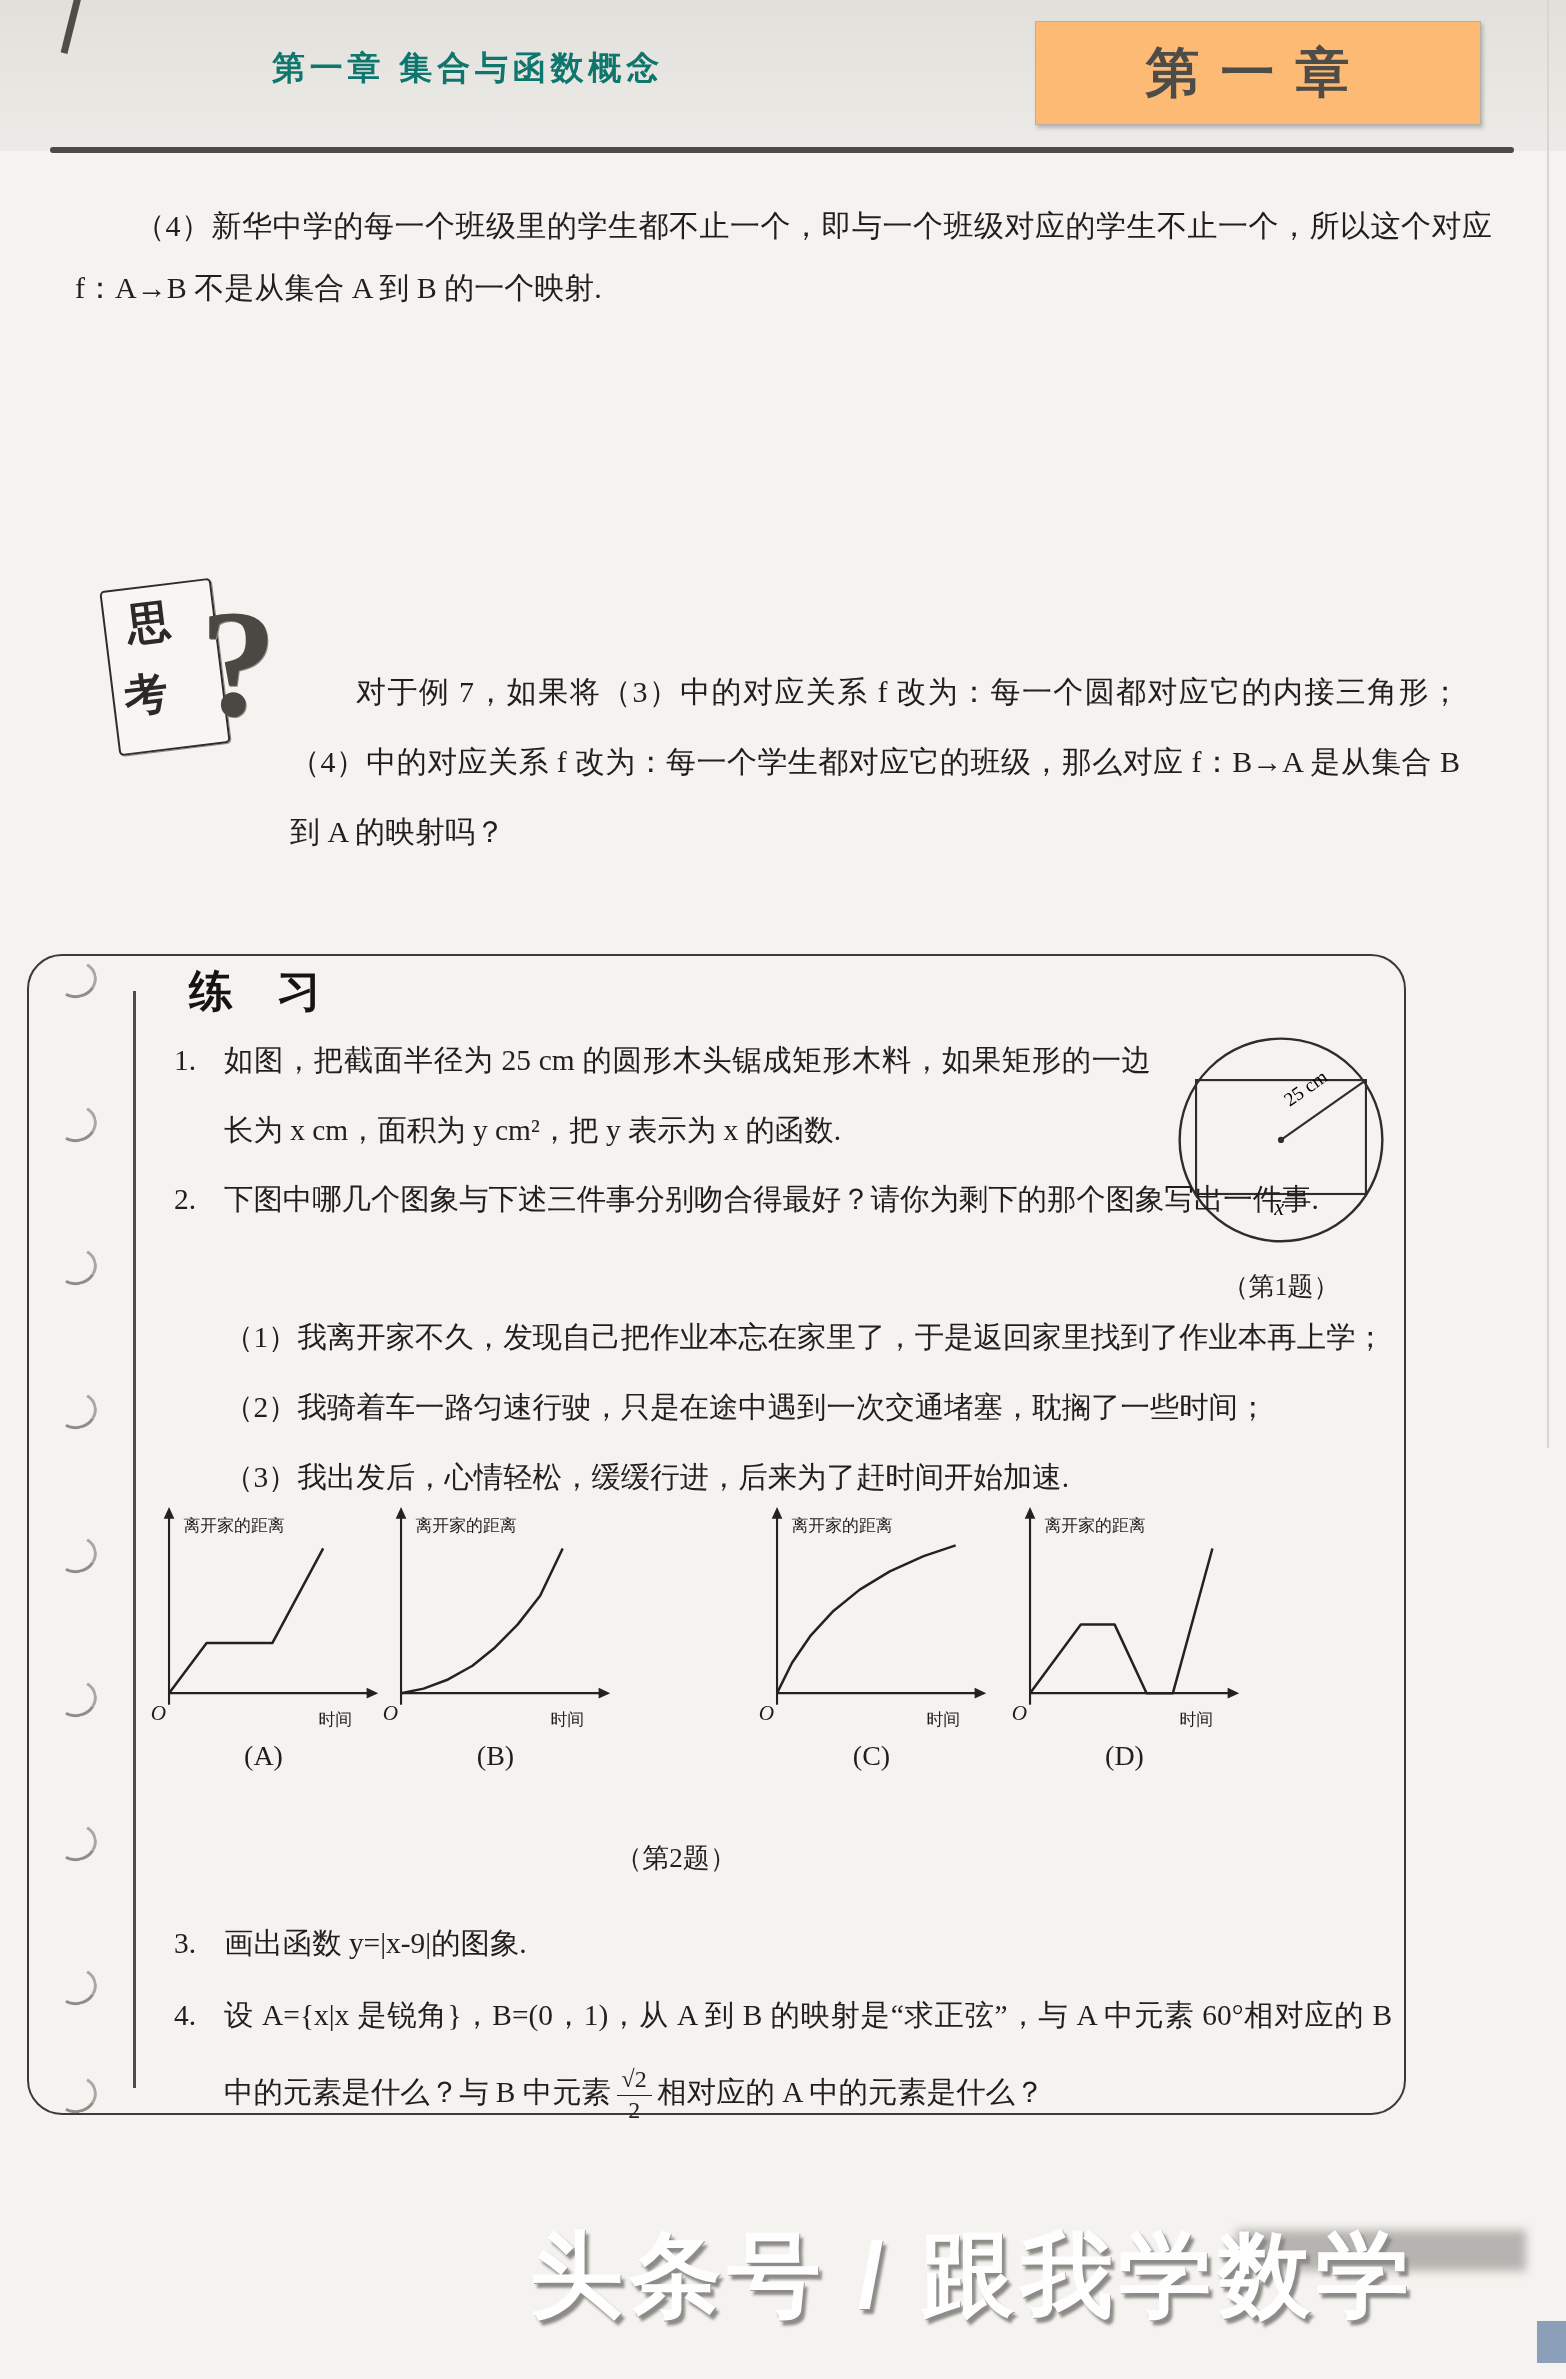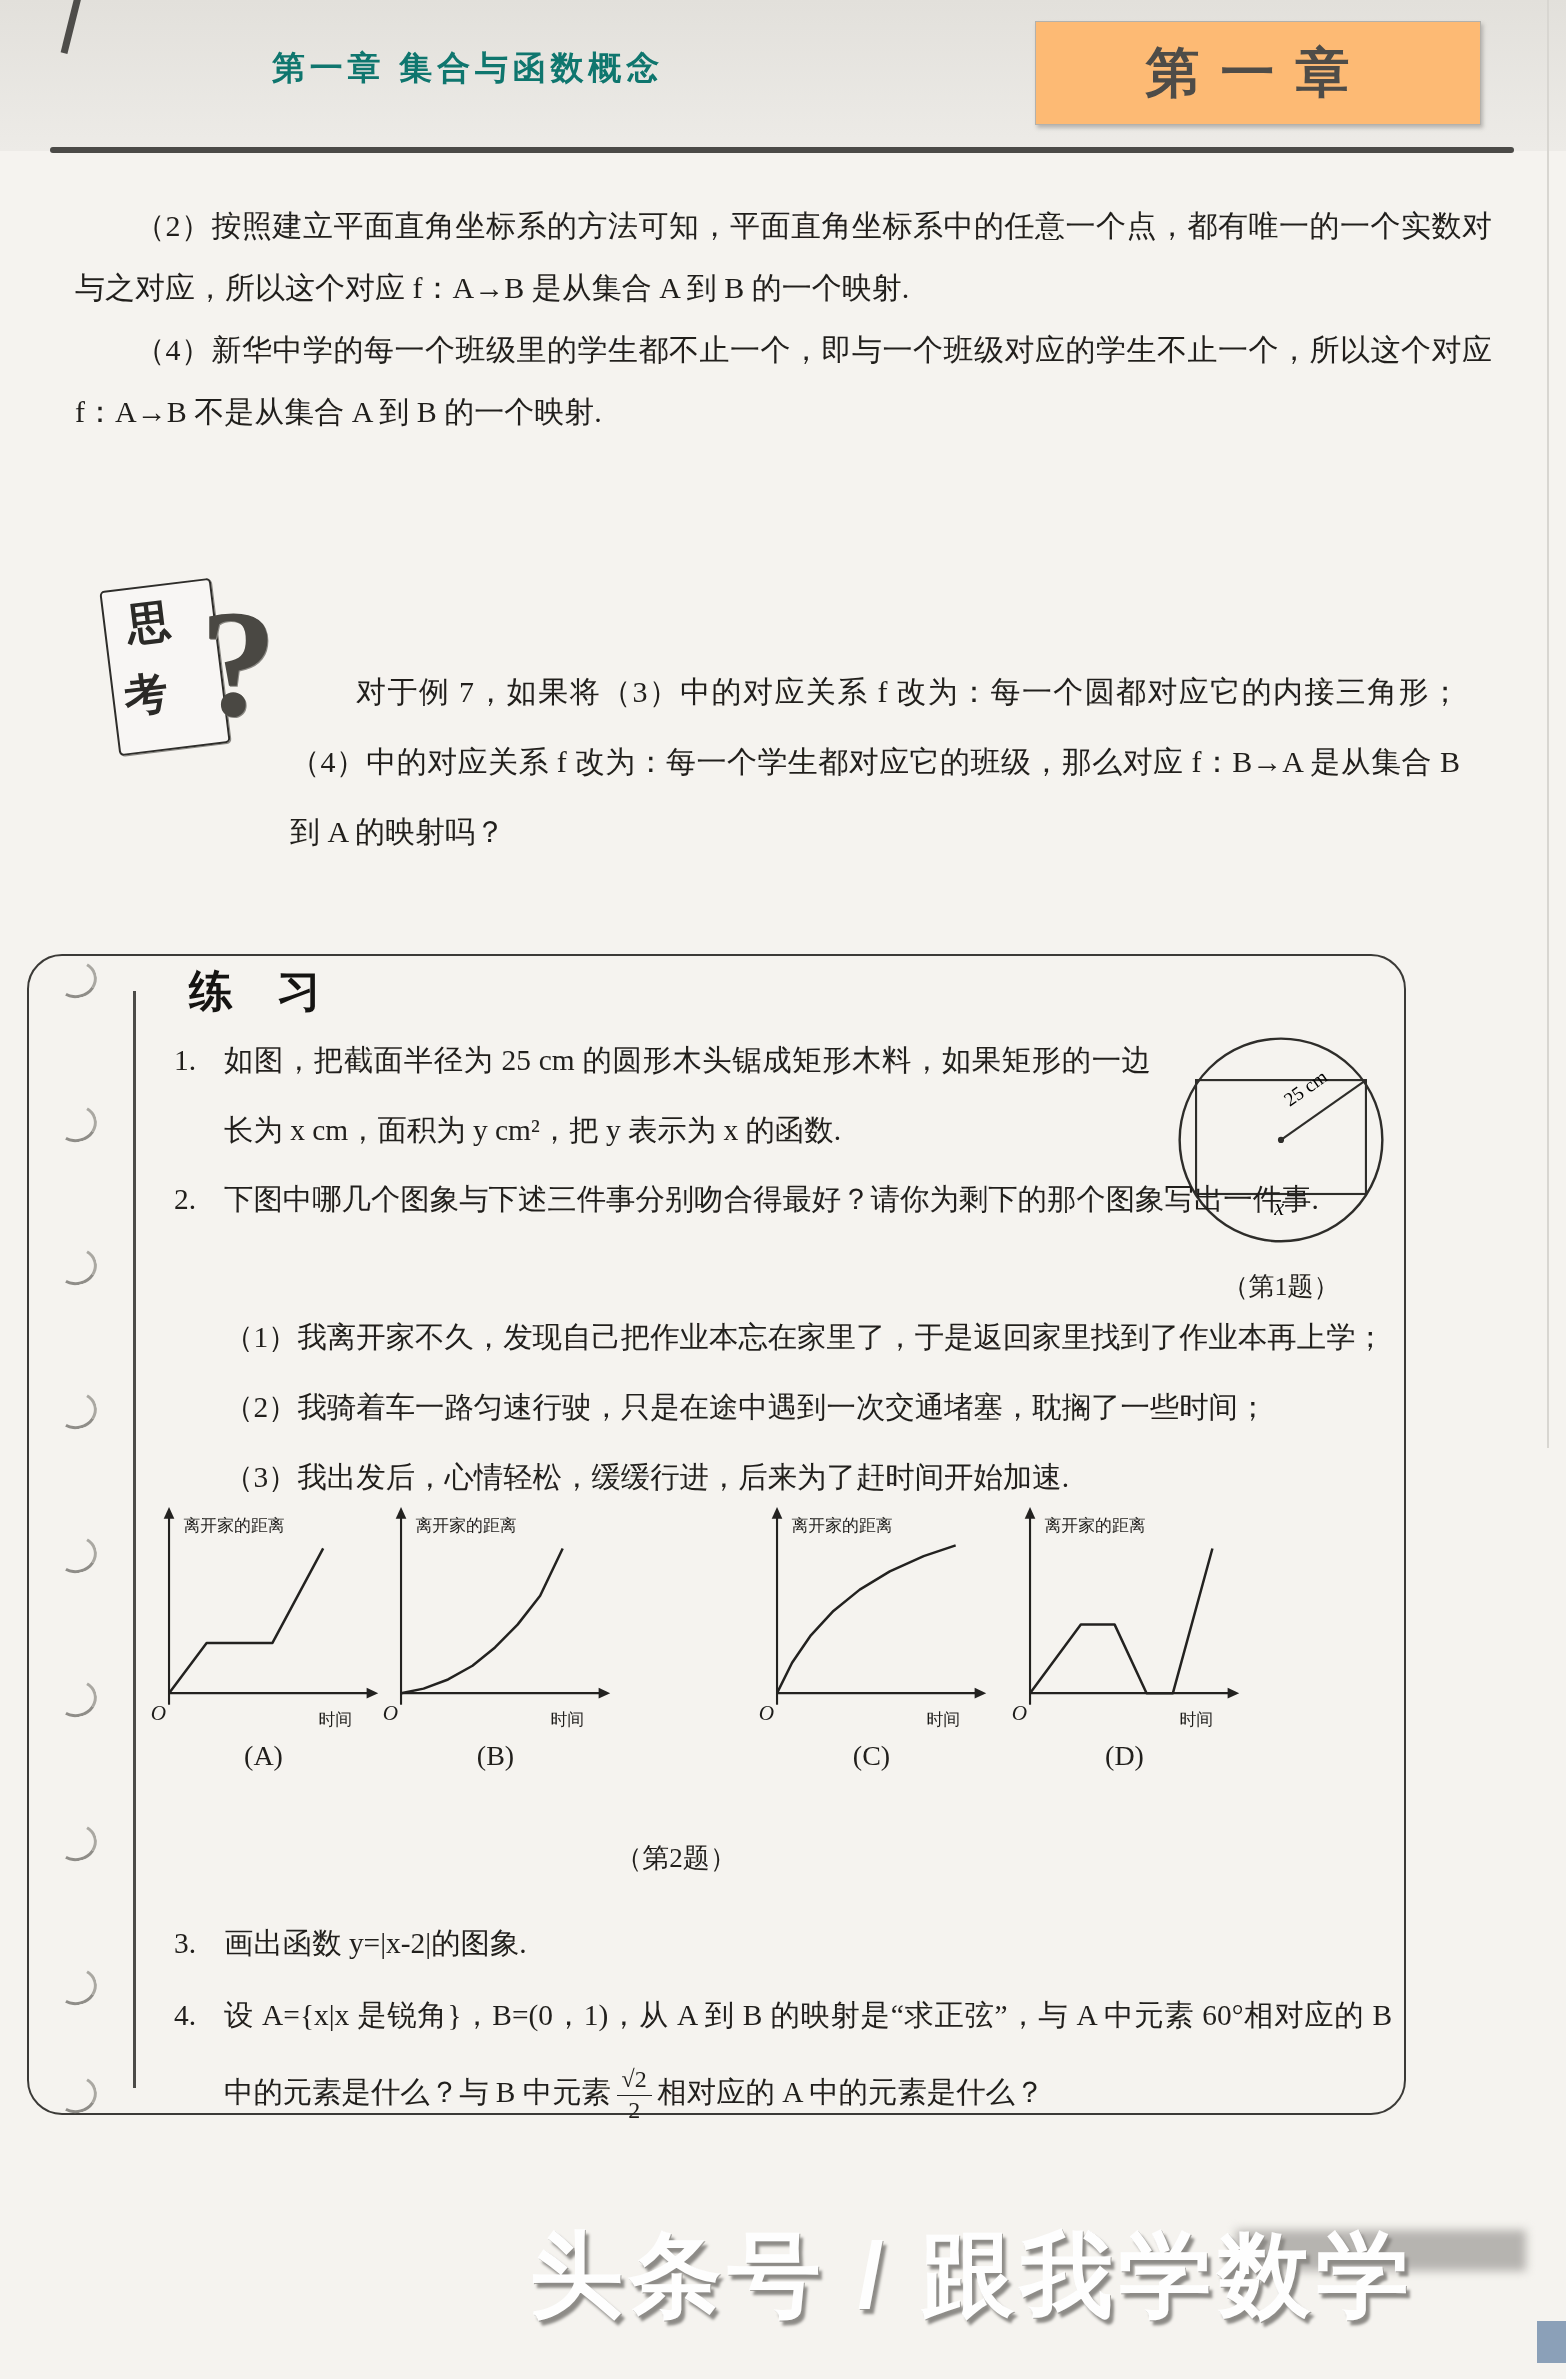--- a/index.html
+++ b/index.html
@@ -78,21 +78,20 @@
 <body>
 
 <div class="header-band"></div>
 <div class="chapter-title">第一章  集合与函数概念</div>
 <div class="chapter-badge">
   <span>第一章</span>
 </div>
 <div class="rule"></div>
 
 <div class="main-paras">
-  <p>（2）按照建立平面直角坐标系的方法可知，平面直角坐标系中的任意一个点，都有唯一的一个实数对与之对应，所以这个对应 f：A→B 是从集合 A 到 B 的一个映射.</p>
   <p>（4）新华中学的每一个班级里的学生都不止一个，即与一个班级对应的学生不止一个，所以这个对应 f：A→B 不是从集合 A 到 B 的一个映射.</p>
 </div>
 
 <div class="think">
   <div class="think-note">
     <span class="ch ch1">思</span>
     <span class="ch ch2">考</span>
   </div>
   <div class="qmark">?</div>
   <div class="think-text">对于例 7，如果将（3）中的对应关系 f 改为：每一个圆都对应它的内接三角形；（4）中的对应关系 f 改为：每一个学生都对应它的班级，那么对应 f：B→A 是从集合 B 到 A 的映射吗？</div>
@@ -189,21 +188,21 @@
     <text class="g-xlabel" x="182" y="231">时间</text>
     <text class="g-origin" x="8" y="226">O</text>
     <polyline class="g-curve" fill="none" stroke="#232220" stroke-width="2.6" stroke-linejoin="round" points="27.0,198.0 79.7,126.9 114.8,126.9 147.9,198.0 175.2,198.0 216.2,47.9"></polyline>
   </svg>
   <div class="g-caption">(D)</div>
 </div>
 <div class="graphs-caption">（第2题）</div>
 
 <div class="prob" style="left:174px;top:1908px;width:1211px;">
   <span class="pnum">3.</span>
-  <span class="ptext">画出函数 y=|x-2|的图象.</span>
+  <span class="ptext">画出函数 y=|x-9|的图象.</span>
 </div>
 
 <div class="prob" style="left:174px;top:1977px;width:1218px;line-height:77px;">
   <span class="pnum">4.</span>
   <span class="ptext"><span>设 A={x|x 是锐角}，B=(0，1)，从 A 到 B 的映射是“求正弦”，与 A 中元素 60°相对应的 B 中的元素是什么？与 B 中元素</span><span class="frac"><span class="num">√2</span><span class="den">2</span></span><span>相对应的 A 中的元素是什么？</span></span>
 </div>
 
 <div class="wm-smudge"></div>
 <div class="watermark">头条号 / 跟我学数学</div>
 <div class="artifact-tl"></div>

